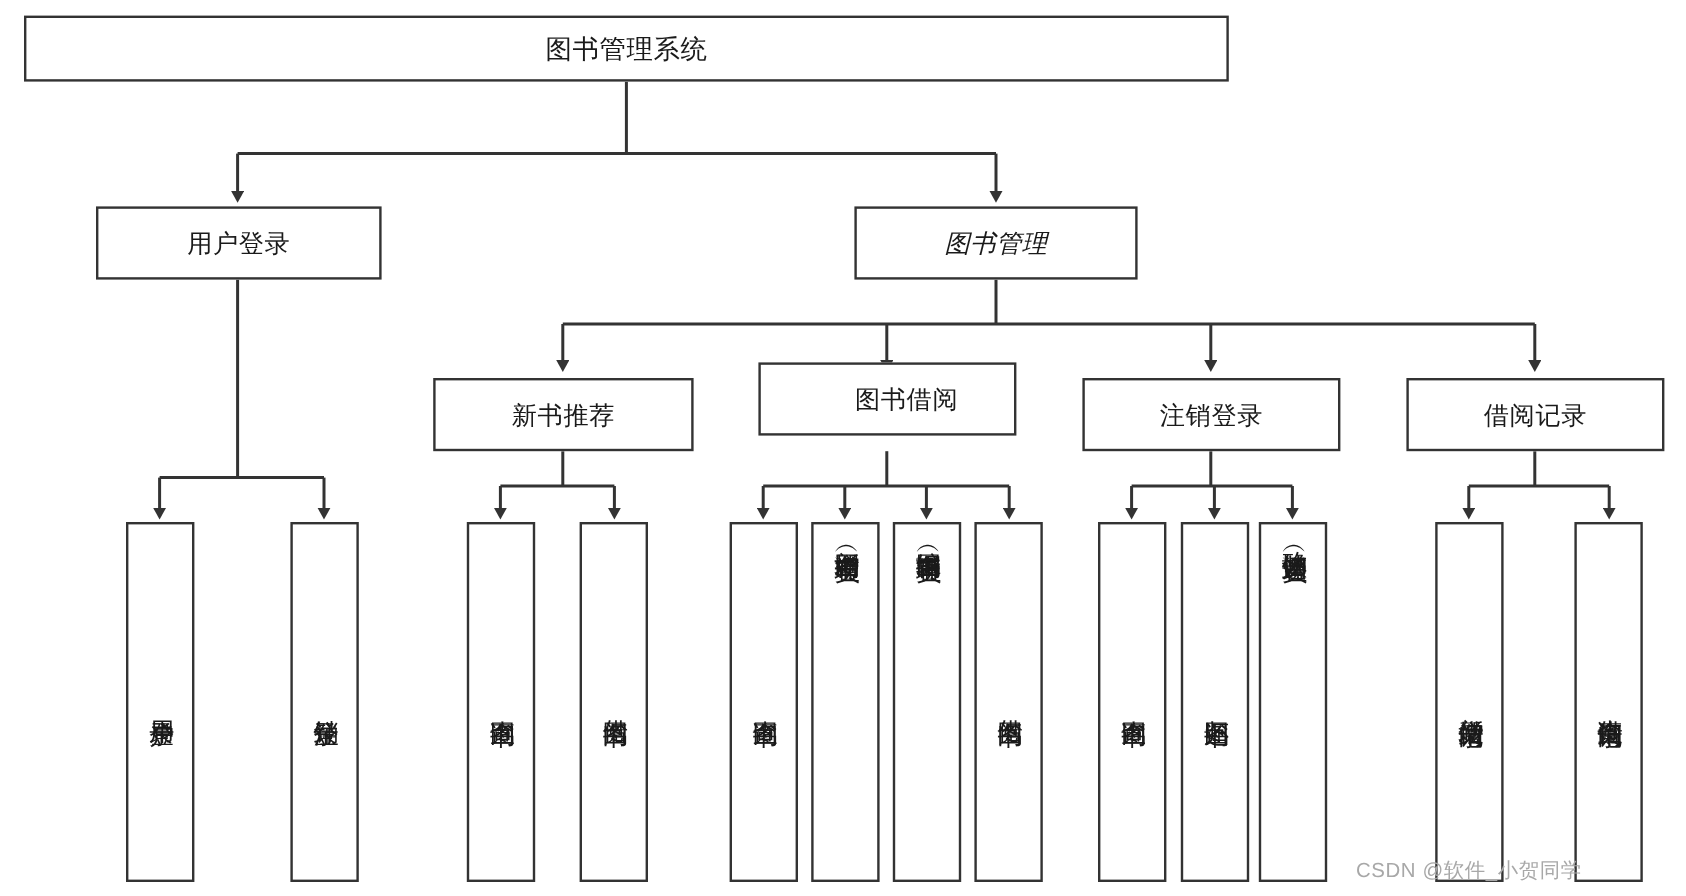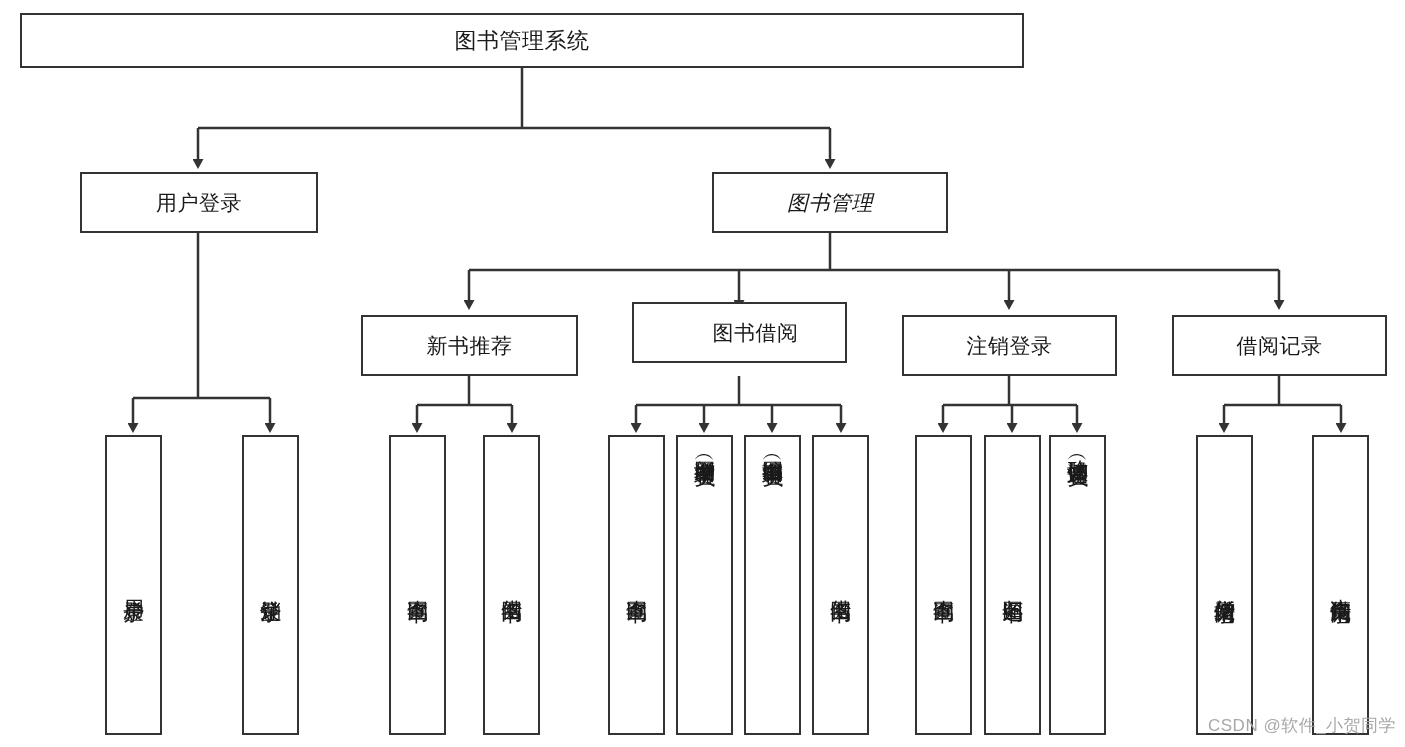--- a/index.html
+++ b/index.html
@@ -189,15 +189,15 @@
     <span class="vtext">确认归还（管理员）</span>
   </div>
 
   <div class="leaf center-text" style="left:1196px; top:435px; width:57px; height:300px;">
     <span class="vtext">新增借阅记录</span>
   </div>
   <div class="leaf center-text" style="left:1312px; top:435px; width:57px; height:300px;">
     <span class="vtext">查询借阅记录</span>
   </div>
 
-  <div class="watermark" style="left:1208px; top:714px;">CSDN @软件_小贺同学</div>
+  <div class="watermark" style="left:1130px; top:714px;">CSDN @软件_小贺同学</div>
 
 </div>
 
 </body></html>

